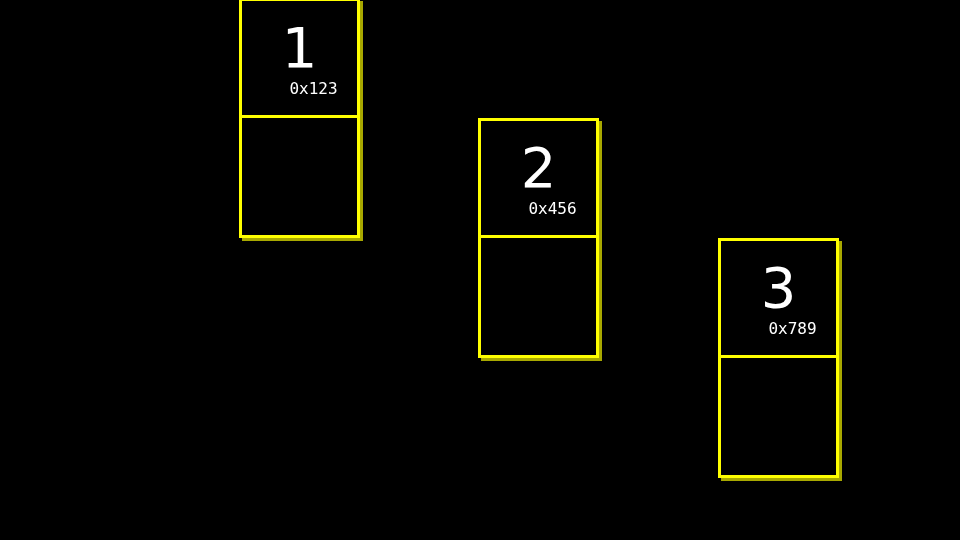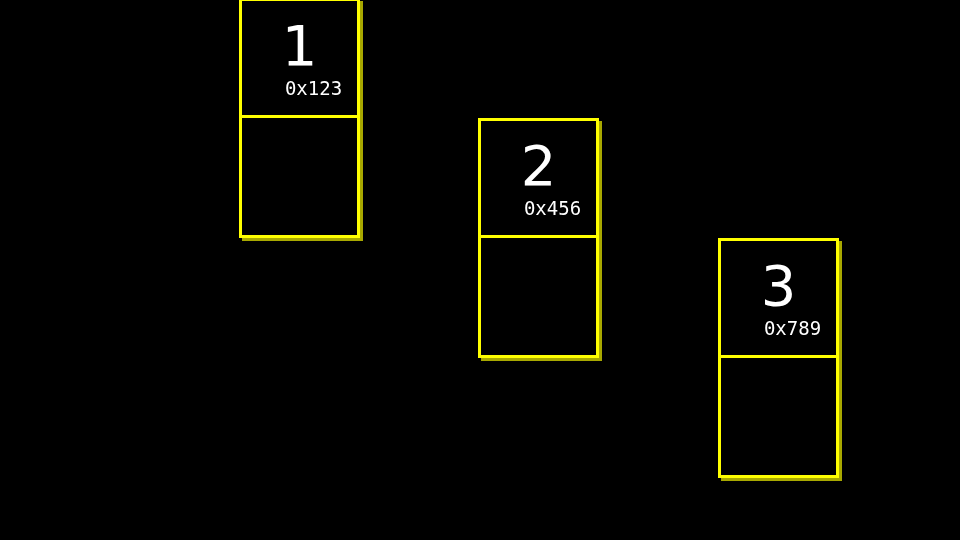--- a/index.html
+++ b/index.html
@@ -48,21 +48,21 @@
   .node-value {
     color: var(--text);
     font-family: "DejaVu Sans", sans-serif;
     font-size: 56px;
     line-height: 1;
     font-weight: 400;
   }
   .node-address {
     color: var(--text);
     font-family: "DejaVu Sans Mono", monospace;
-    font-size: 19px;
+    font-size: 16px;
     line-height: 1;
     margin-left: 28px;
   }
 </style>
 </head>
 <body>
 
 <div class="canvas">
 
   <div class="node node-1">

